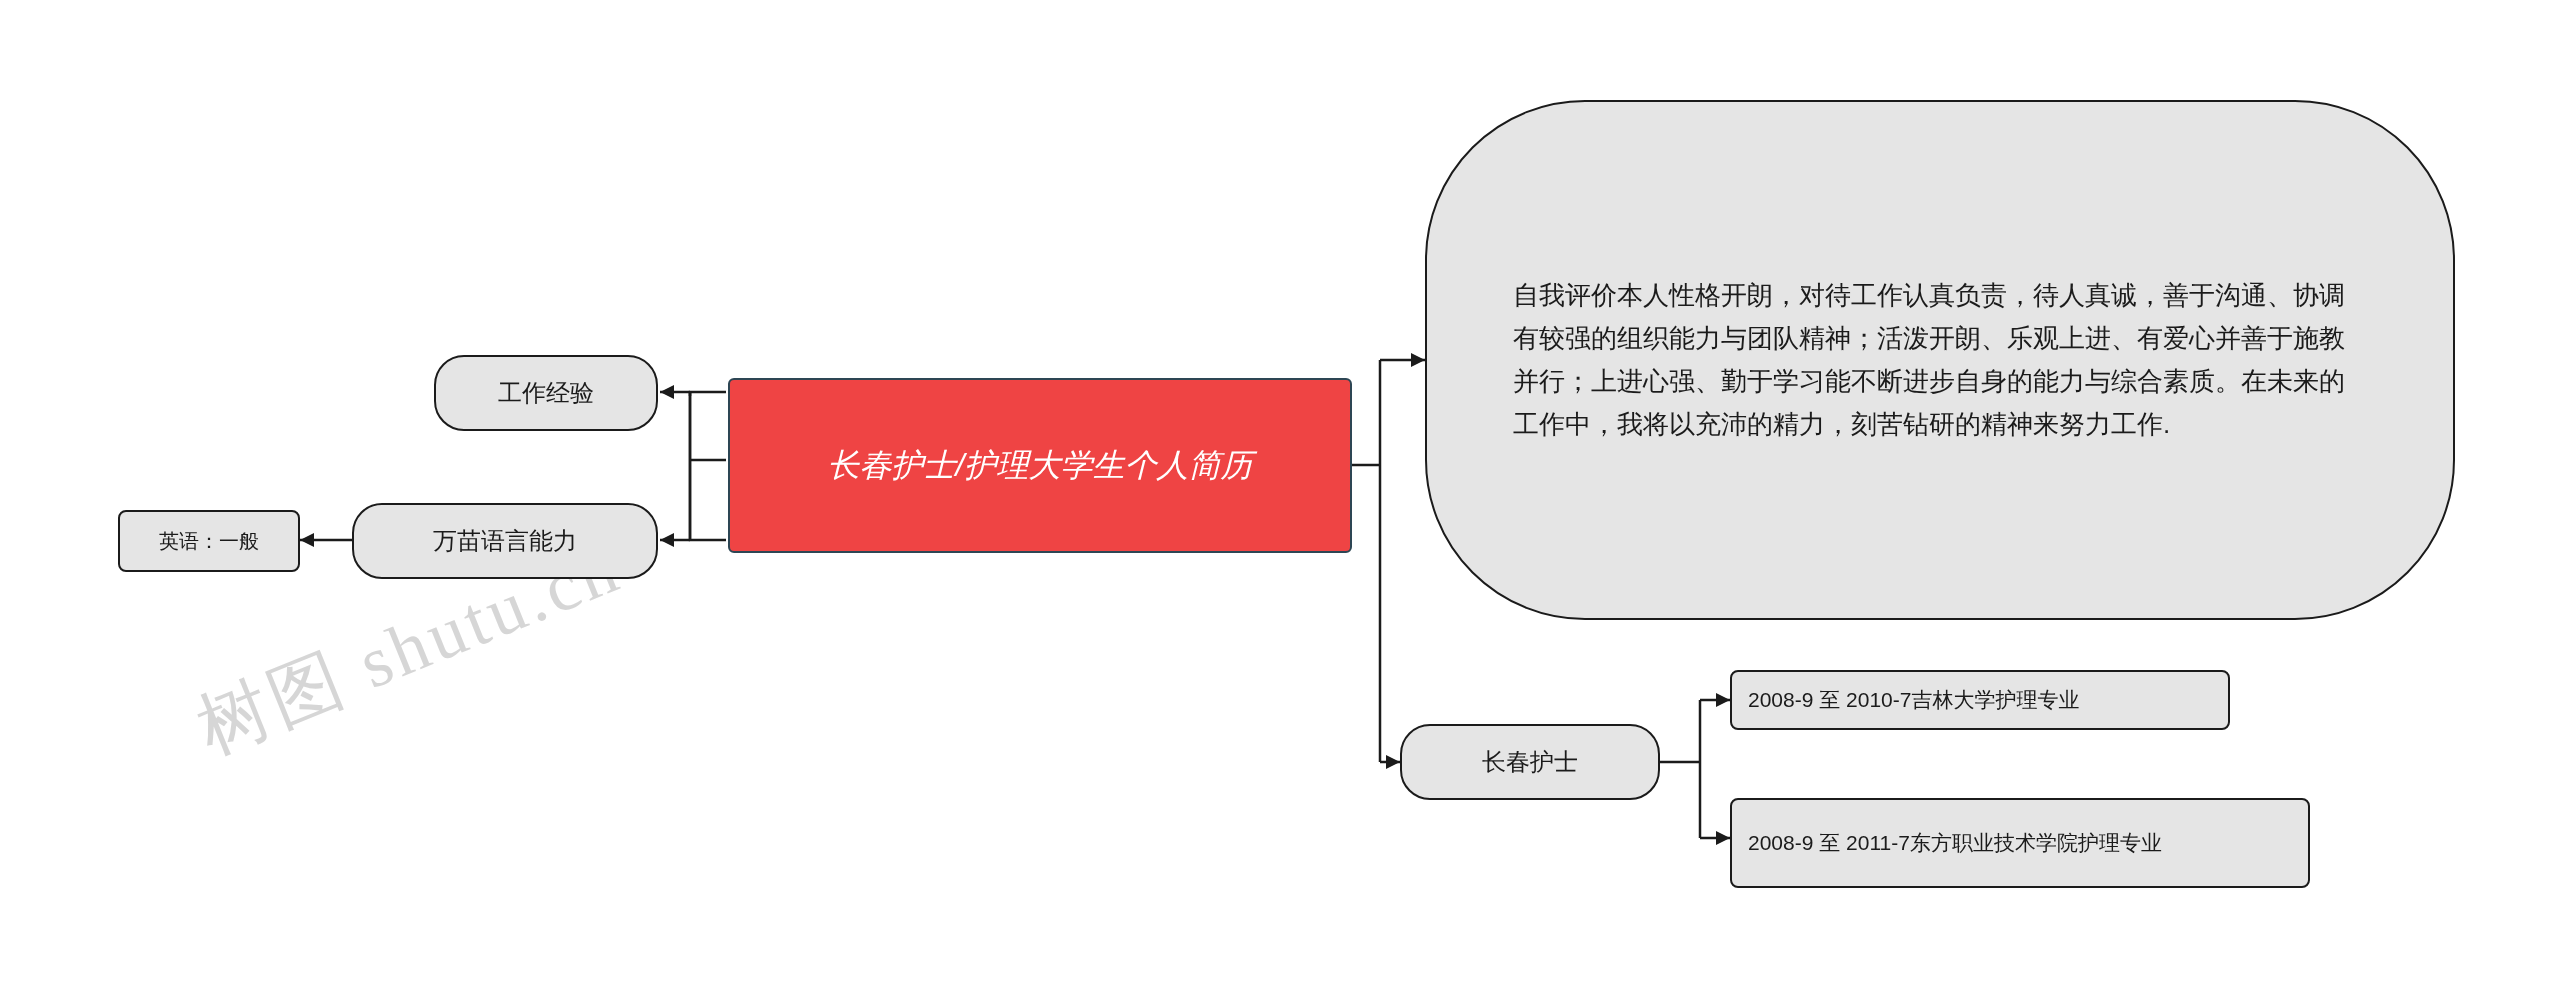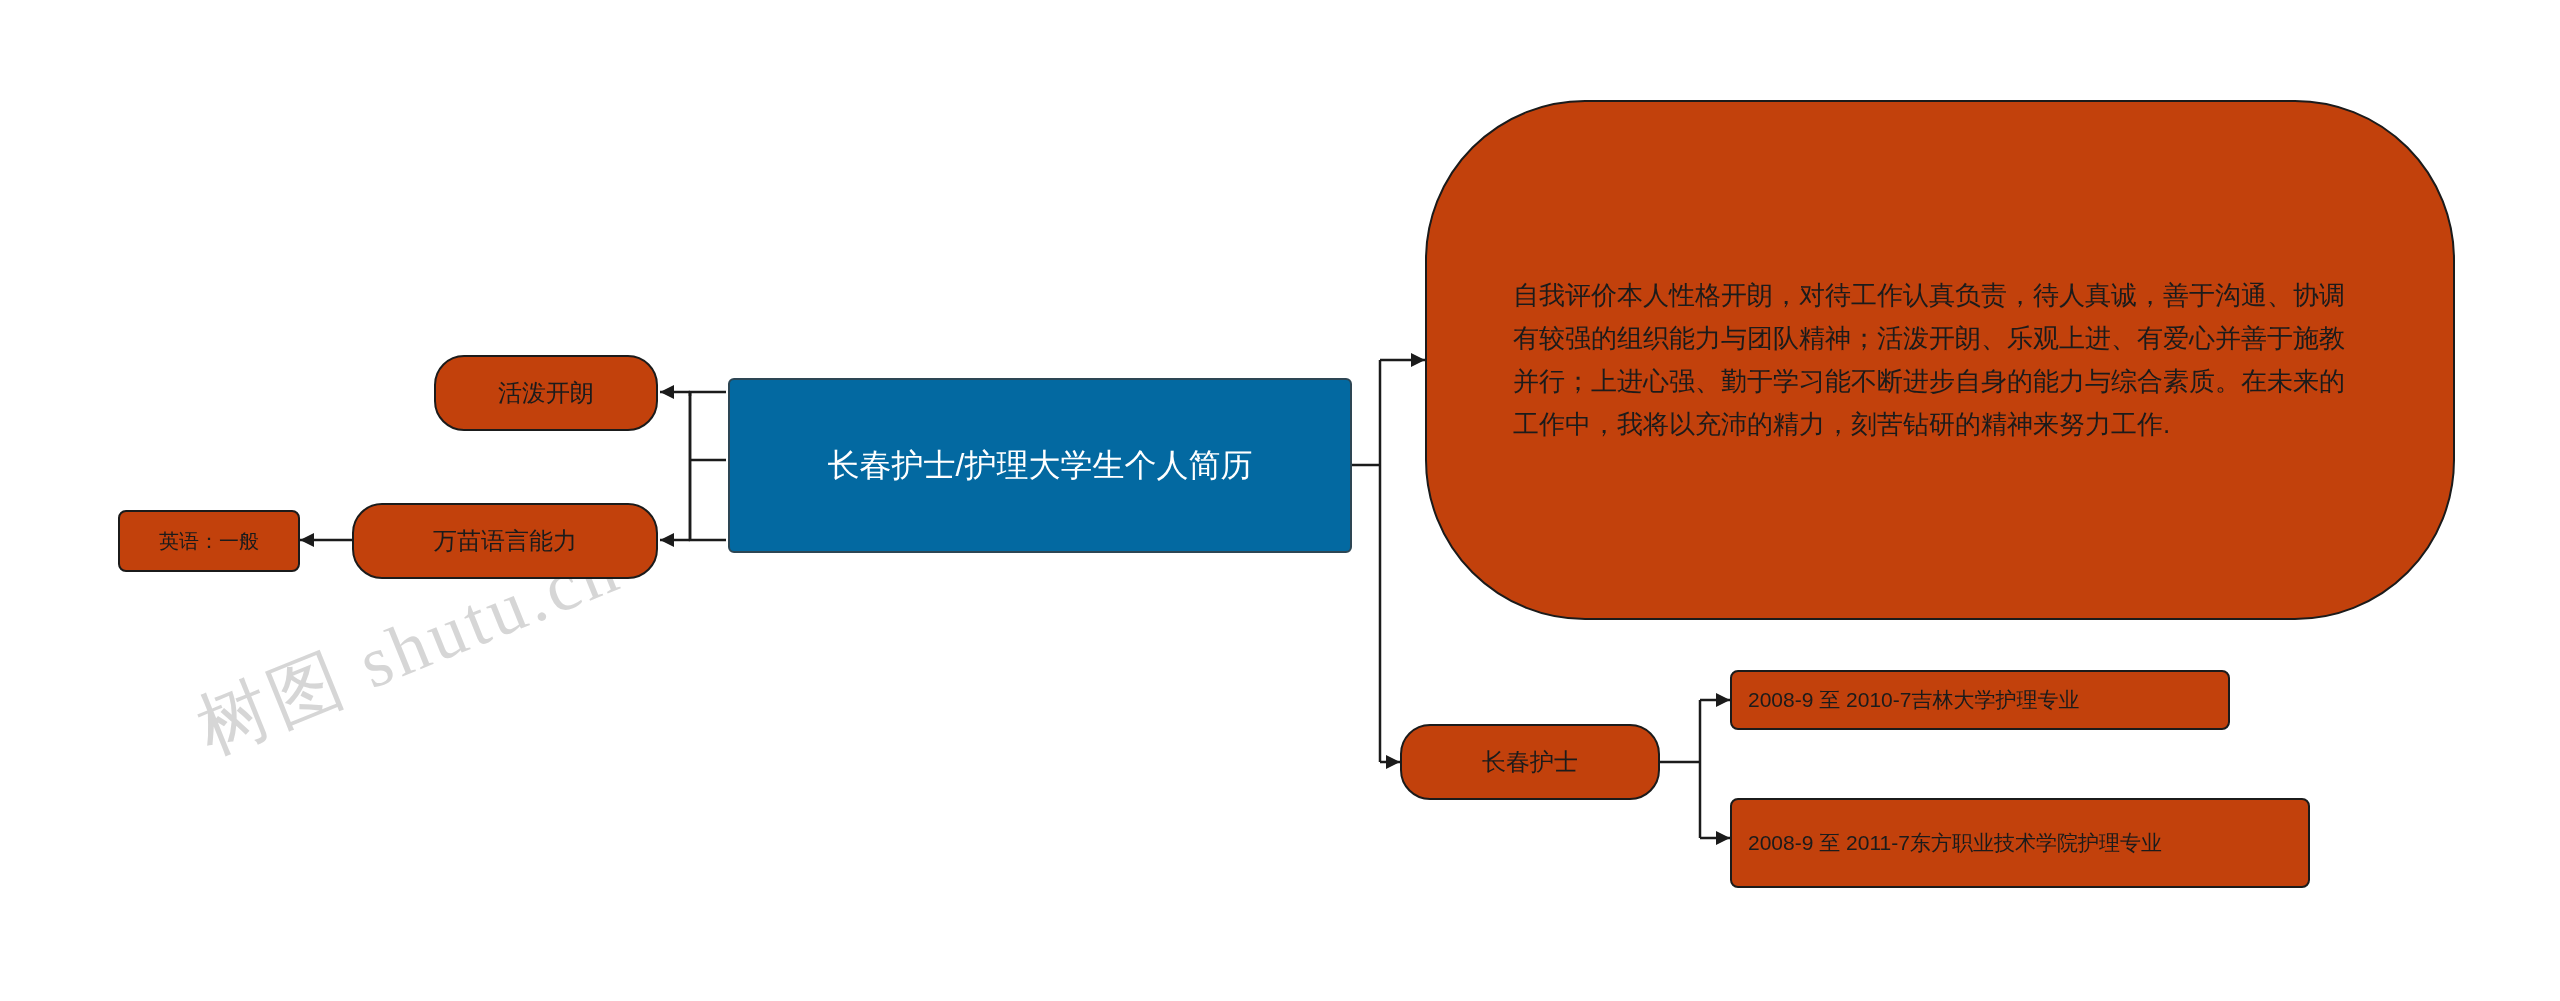--- a/index.html
+++ b/index.html
@@ -30,35 +30,36 @@
     pointer-events: none;
   }
 
   .node {
     position: absolute;
     box-sizing: border-box;
     display: flex;
     align-items: center;
     justify-content: center;
     text-align: center;
-    background: #c2410c;
+    background: #e5e5e5;
     border: 2px solid #1b1b1b;
     color: #1b1b1b;
     line-height: 1.5;
   }
 
   
   .node-root {
-    background: #0369a1;
+    background: #ef4444;
     border: 2px solid #2d4654;
     color: #ffffff;
     border-radius: 6px;
     font-size: 32px;
     padding: 18px 24px;
     line-height: 1.45;
+    font-style: italic;
   }
 
   
   .node-pill {
     border-radius: 30px;
     font-size: 24px;
     padding: 10px 18px;
   }
 
   
@@ -151,21 +152,21 @@
       <polygon points="660,540 674,533 674,547"></polygon>
       <polygon points="300,540 314,533 314,547"></polygon>
     </g>
   </svg>
 
   <div class="node node-root" style="left:728px; top:378px; width:624px; height:175px;">
     <span>长春护士/护理大学生个人简历</span>
   </div>
 
   <div class="node node-pill" style="left:434px; top:355px; width:224px; height:76px;">
-    <span>活泼开朗</span>
+    <span>工作经验</span>
   </div>
 
   <div class="node node-pill" style="left:352px; top:503px; width:306px; height:76px;">
     <span>万苗语言能力</span>
   </div>
 
   <div class="node node-rect" style="left:118px; top:510px; width:182px; height:62px;">
     <span>英语：一般</span>
   </div>
 

